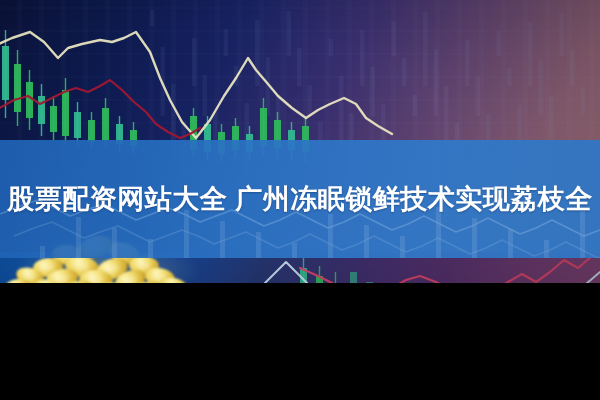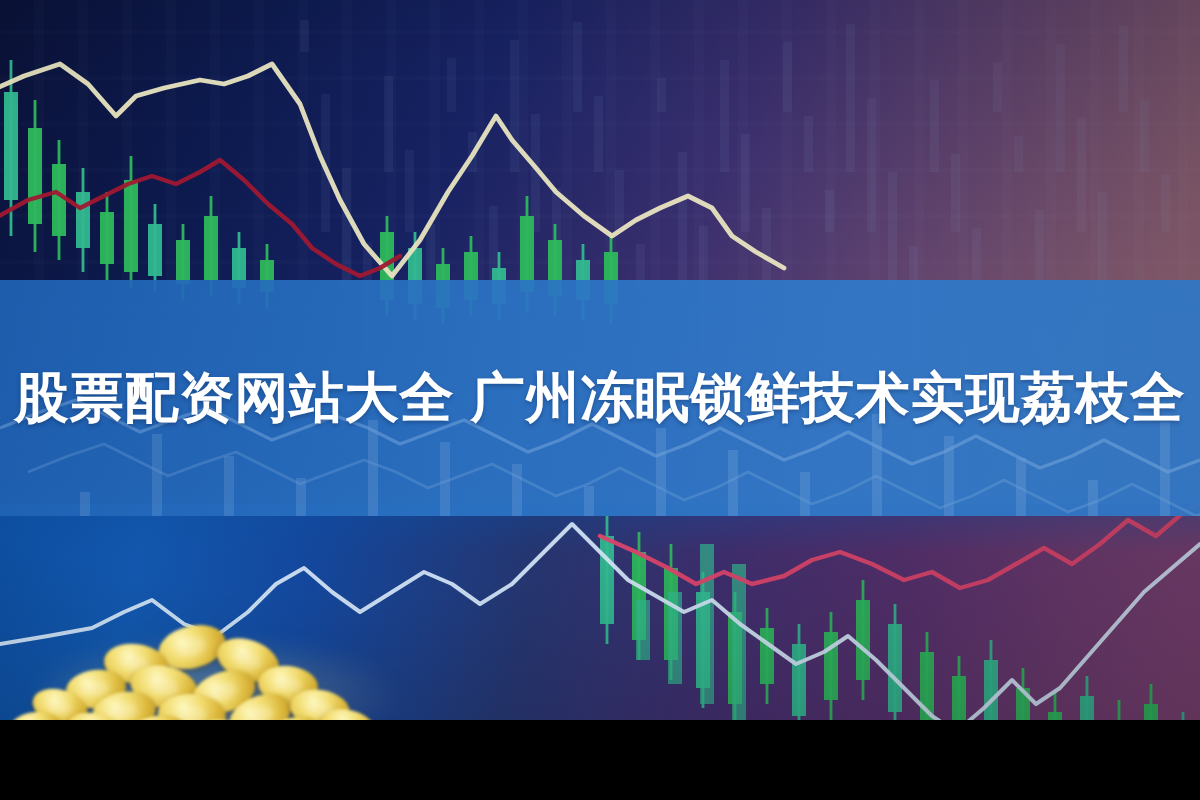--- a/index.html
+++ b/index.html
@@ -3,21 +3,21 @@
 <meta charset="utf-8">
 <style>
   html, body {
     margin: 0;
     padding: 0;
     background: #000;
   }
   #stage {
     position: relative;
     width: 600px;
-    height: 360px;
+    height: 283px;
     overflow: hidden;
     font-family: "Liberation Sans", "DejaVu Sans", sans-serif;
     background: #0b1440;
   }
 
   
   .bg-base {
     position: absolute;
     inset: 0;
     background:

